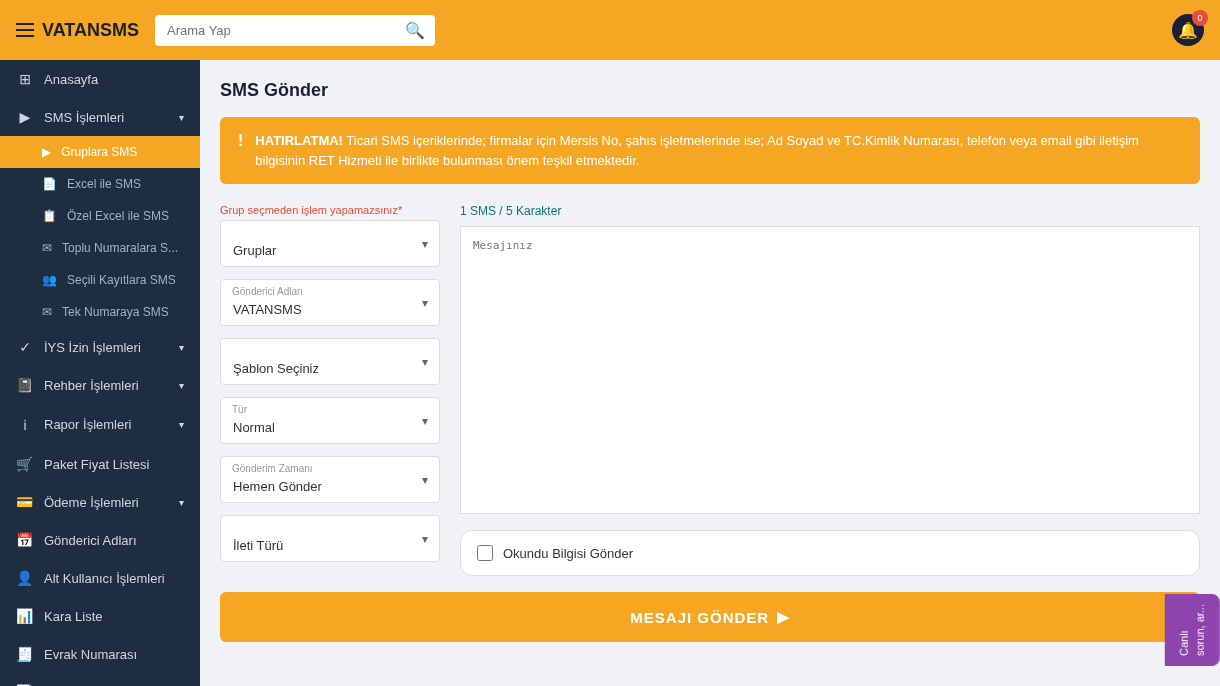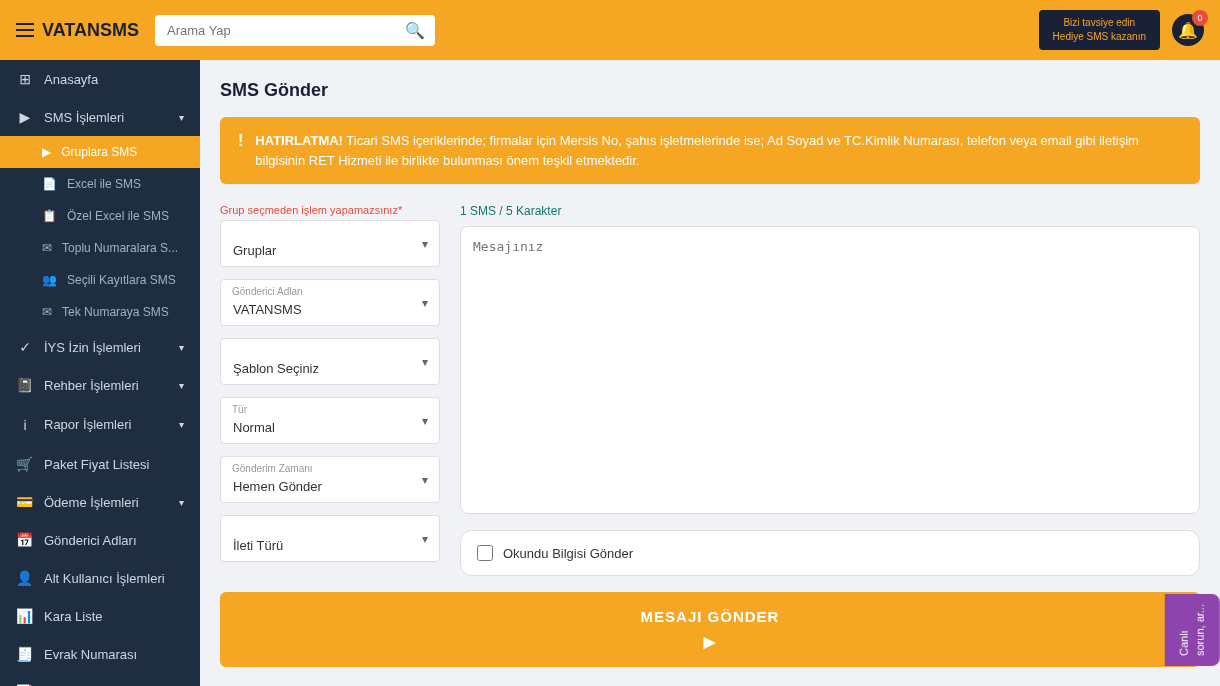--- a/index.html
+++ b/index.html
@@ -241,23 +241,23 @@
     .sms-count {
       font-size: 12px;
       color: #0f766e;
       margin-bottom: 8px;
     }
 
     .message-area {
       width: 100%;
       height: 288px;
       border: 1px solid #ddd;
-      border-radius: 8px;
+      border-radius: 0;
       padding: 12px;
-      font-size: 13px;
+      font-size: 11px;
       color: #999;
       resize: none;
       outline: none;
       background: white;
     }
 
     .select-group {
       margin-bottom: 12px;
       position: relative;
     }
@@ -324,21 +324,20 @@
       padding: 16px;
       font-size: 15px;
       font-weight: bold;
       cursor: pointer;
       margin-top: 16px;
       letter-spacing: 1px;
       display: flex;
       align-items: center;
       justify-content: center;
       gap: 8px;
-      flex-direction: column;
     }
 
     
     .live-chat {
       position: fixed;
       bottom: 20px;
       right: 0;
       background: #8e44ad;
       color: white;
       border-radius: 8px 0 0 8px;
@@ -361,24 +360,20 @@
         <span></span>
         <span></span>
     </div>
     <span>VATANSMS</span>
   </div>
   <div class="search-bar">
     <input type="text" placeholder="Arama Yap" style="">
     <span class="search-icon">🔍</span>
   </div>
   <div class="navbar-right">
-    <button class="recommend-btn">
-      <span>Bizi tavsiye edin</span>
-      <span>Hediye SMS kazanın</span>
-    </button>
     <button class="notification-btn">
       🔔
       <span class="notif-badge">0</span>
     </button>
   </div>
 </div>
 
 <div class="main-layout">
 
   <div class="sidebar">

